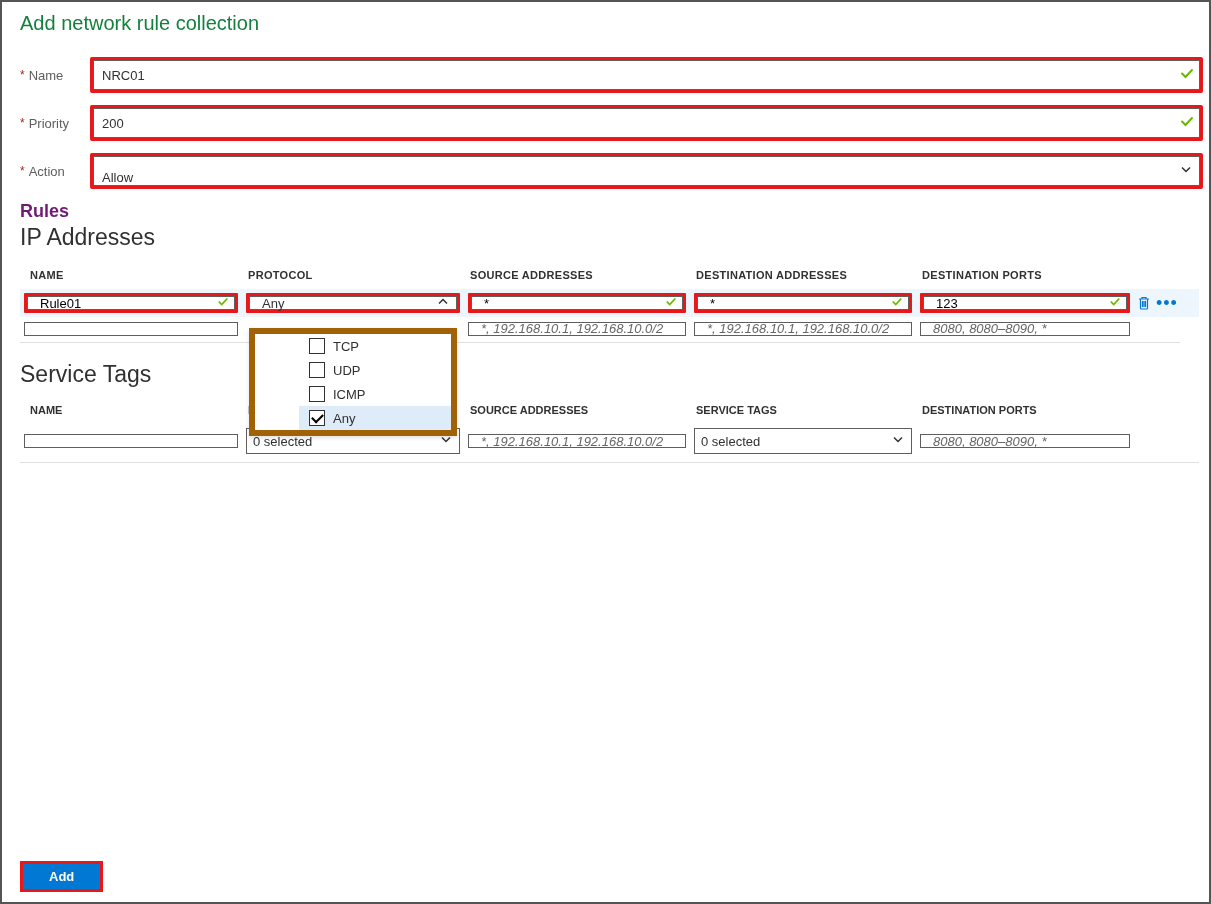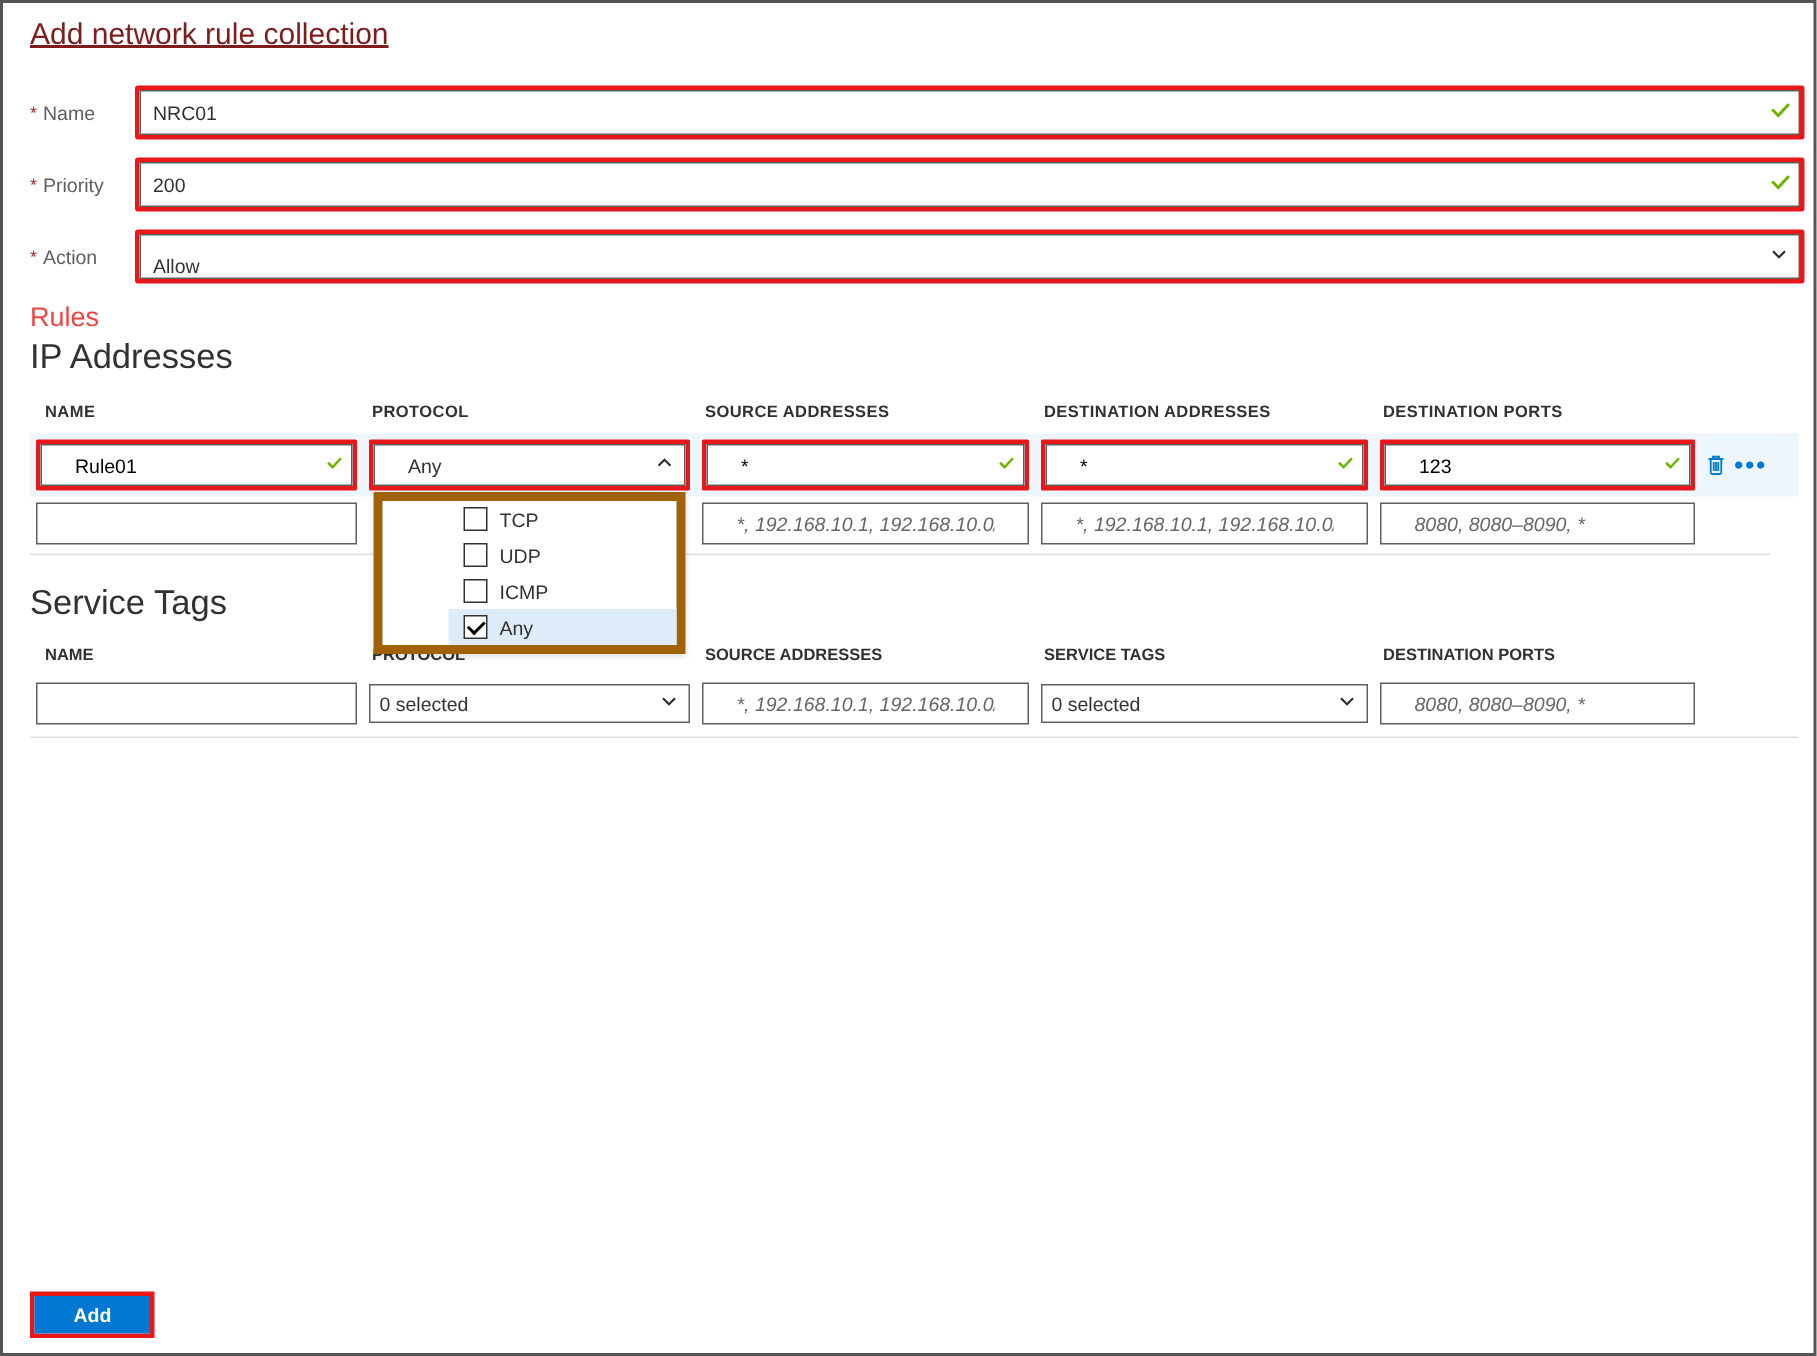--- a/index.html
+++ b/index.html
@@ -12,22 +12,21 @@
     width: 1211px;
     height: 904px;
     position: relative;
     overflow: hidden;
   }
   .page { padding: 0 0 0 0; height: 100%; position: relative; }
   .title {
     font-size: 20px;
     font-weight: 400;
     padding: 10px 18px 4px 18px;
-    color: #7f1d1d;
-    text-decoration: underline;
+    color: #15803d;
   }
   .form-area { padding: 18px 6px 0 18px; }
   .field-row {
     display: flex;
     align-items: center;
     margin-bottom: 12px;
   }
   .field-label {
     width: 70px;
     font-size: 13px;
@@ -66,22 +65,22 @@
   .chev-icon {
     position: absolute;
     right: 8px;
     top: 50%;
     transform: translateY(-50%);
     color: #323130;
     pointer-events: none;
   }
   .section-h {
     font-size: 18px;
-    font-weight: 400;
-    color: #ef4444;
+    font-weight: 700;
+    color: #701a75;
     margin: 4px 0 2px 0;
     padding-left: 18px;
   }
   .section-h2 {
     font-size: 23px;
     font-weight: 400;
     color: #323130;
     margin: 0 0 8px 0;
     padding-left: 18px;
   }
@@ -112,23 +111,23 @@
     content:"";
     display:block;
     grid-column: 1 / -1;
     border-bottom:1px solid #e1dfdd;
     margin-top:6px;
   }
   .cell { padding: 0 4px; }
   .cell .input-wrap { }
   .cell-input {
     width: 100%;
-    height: 28px;
+    height: 14px;
     border: 1px solid #605e5c;
-    padding: 0 22px 0 22px;
+    padding: 0 22px 0 12px;
     font-size: 13px;
     font-family: inherit;
     background: #fff;
     outline: none;
   }
   .cell-input.placeholder-style::placeholder { color:#666; font-style: italic; }
   .cell-hl {
     border: 3px solid #e8171a;
     display: flex;
     border-radius: 1px;

